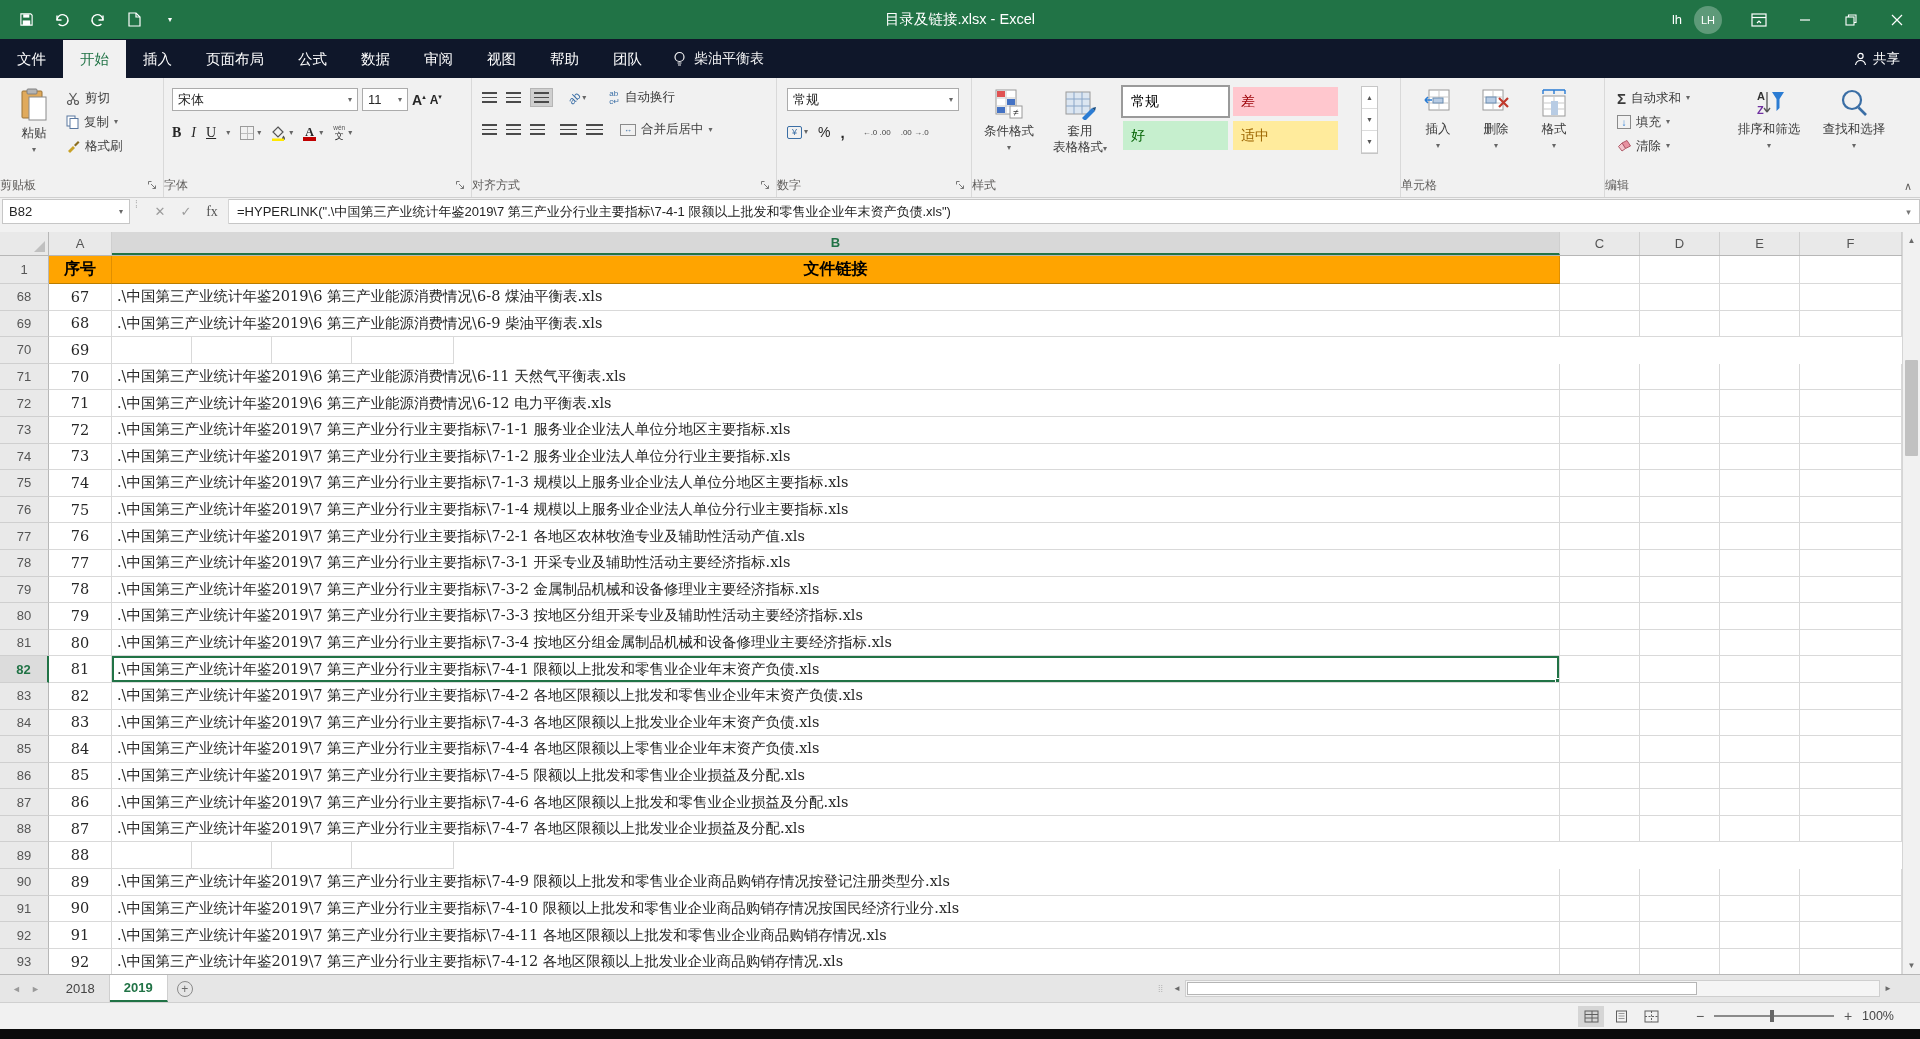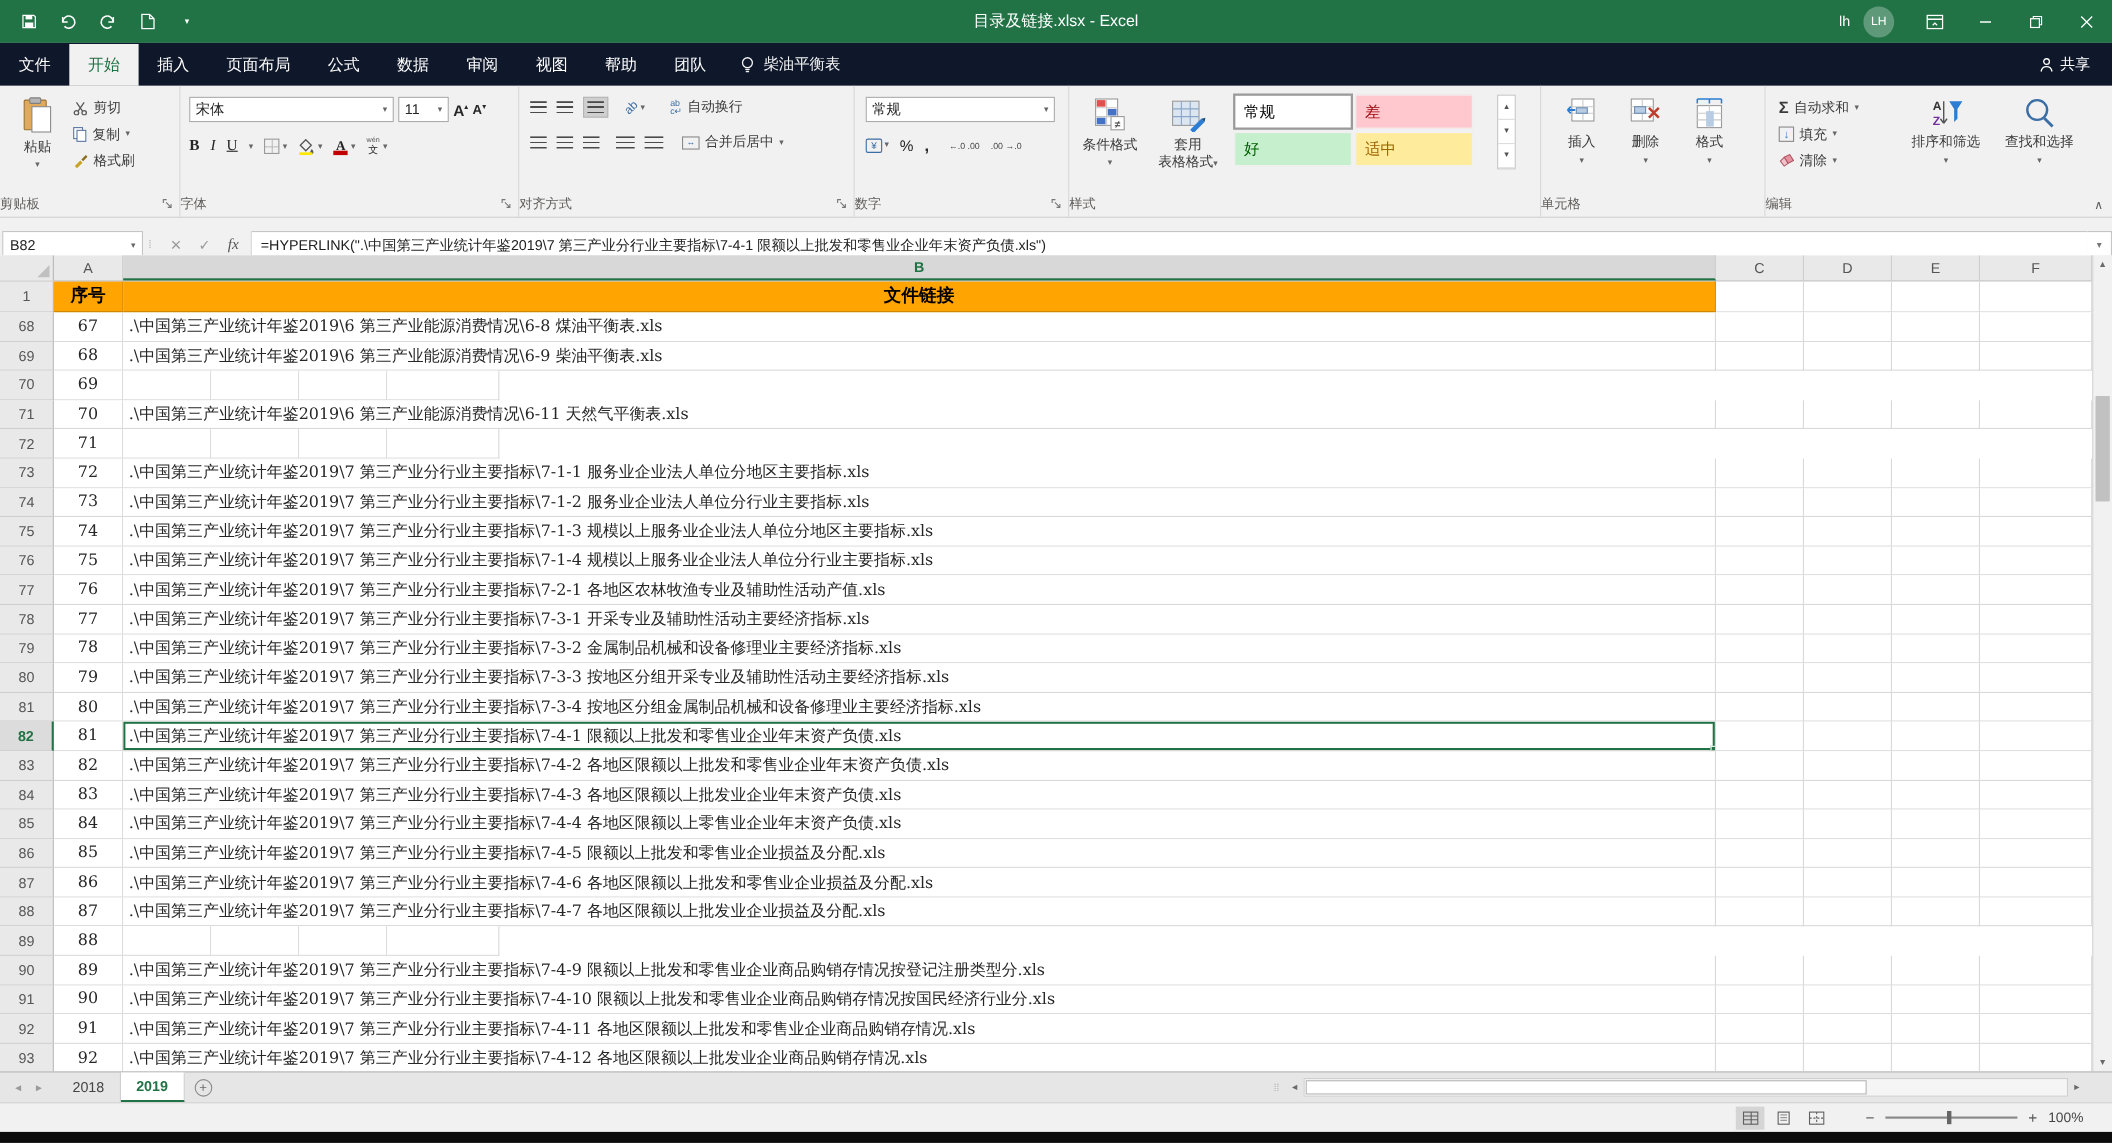--- a/index.html
+++ b/index.html
@@ -38,26 +38,26 @@
 .iconbox{display:flex;align-items:center;justify-content:center}
 .lines3{width:15px;height:11px;background:repeating-linear-gradient(#4a4a4a 0 1.6px,transparent 1.6px 4.7px)}
 .selbox{background:#cfcfcf;border:1px solid #b5b5b5}
 .chip{width:107px;height:31px;display:flex;align-items:center;padding-left:8px;font-size:14px;border:1px solid #f1f1f1;cursor:pointer}
 .chip.selected{outline:2px solid #9a9a9a;outline-offset:-1px;background:#fff;border:1px solid #d5d5d5}
 .gal-scroll{width:17px;display:flex;flex-direction:column;border:1px solid #c6c6c6;background:#fff}
 .gal-scroll div{flex:1;display:flex;align-items:center;justify-content:center;font-size:7px;color:#555;border-bottom:1px solid #dcdcdc}
 .collapse{position:absolute;right:8px;bottom:4px;font-size:11px;color:#605e5c;cursor:pointer}
 
 
-.fbar{position:absolute;top:199px;left:0;right:0;height:48px;background:#f1f1f1;display:flex;align-items:center;border-bottom:1px solid #c6c6c6}
+.fbar{position:absolute;top:199px;left:0;right:0;height:48px;background:#f1f1f1;display:flex;align-items:flex-start;border-bottom:1px solid #c6c6c6}
 .namebox{width:128px;height:25px;background:#fff;border:1px solid #c6c6c6;margin-left:2px;display:flex;align-items:center;justify-content:space-between;padding:0 6px;font-size:13px}
 .fdots{width:14px;display:flex;align-items:center;justify-content:center;color:#b0b0b0;font-size:10px;letter-spacing:1px}
 .fbtns{display:flex;align-items:center;gap:2px;padding:0 4px;border-right:1px solid #d5d5d5;height:25px}
 .fbtn{width:24px;height:24px;display:flex;align-items:center;justify-content:center;font-size:13px;color:#9b9b9b}
-.fbtn.fx{font-family:"Liberation Serif",serif;font-style:italic;color:#555;font-size:14px}
+.fbtn.fx{font-family:"Liberation Serif",serif;color:#555;font-size:14px}
 .ffield{flex:1;height:25px;background:#fff;border-top:1px solid #c6c6c6;border-bottom:1px solid #c6c6c6;display:flex;align-items:center;padding-left:8px;font-size:13px;color:#222;white-space:nowrap;overflow:hidden}
 .fexp{width:22px;height:25px;background:#fff;border:1px solid #c6c6c6;border-left:none;display:flex;align-items:center;justify-content:center;color:#777;font-size:9px}
 
 
 .grid{position:absolute;top:232px;left:0;width:1902px;bottom:65px;background:#fff;overflow:hidden}
 .colhdrs{display:flex;height:24px;background:#e9e9e9;border-bottom:1px solid #b7b7b7}
 .corner{width:49px;height:100%;background:#e9e9e9;border-right:1px solid #b7b7b7;position:relative}
 .corner::after{content:"";position:absolute;right:3px;bottom:3px;border-left:11px solid transparent;border-bottom:11px solid #c0c0c0}
 .colh{height:100%;display:flex;align-items:center;justify-content:center;font-size:13px;color:#555;border-right:1px solid #cfcfcf}
 .colh.sel{background:#d8d8d8;color:#217346;border-bottom:2px solid #217346;font-weight:bold}
@@ -586,20 +586,21 @@
           <div class="cell ca">70</div>
           <div class="cell cb">.\中国第三产业统计年鉴2019\6 第三产业能源消费情况\6-11 天然气平衡表.xls</div>
           <div class="cell cfill" style="width: 80px;"></div>
           <div class="cell cfill" style="width: 80px;"></div>
           <div class="cell cfill" style="width: 80px;"></div>
           <div class="cell cfill" style="width: 102px;"></div>
         </div>
         <div class="grow">
           <div class="gut">72</div>
           <div class="cell ca">71</div>
+          <div class="cell cb">.\中国第三产业统计年鉴2019\6 第三产业能源消费情况\6-12 电力平衡表.xls</div>
           <div class="cell cfill" style="width: 80px;"></div>
           <div class="cell cfill" style="width: 80px;"></div>
           <div class="cell cfill" style="width: 80px;"></div>
           <div class="cell cfill" style="width: 102px;"></div>
         </div>
         <div class="grow">
           <div class="gut">73</div>
           <div class="cell ca">72</div>
           <div class="cell cb">.\中国第三产业统计年鉴2019\7 第三产业分行业主要指标\7-1-1 服务业企业法人单位分地区主要指标.xls</div>
           <div class="cell cfill" style="width: 80px;"></div>

